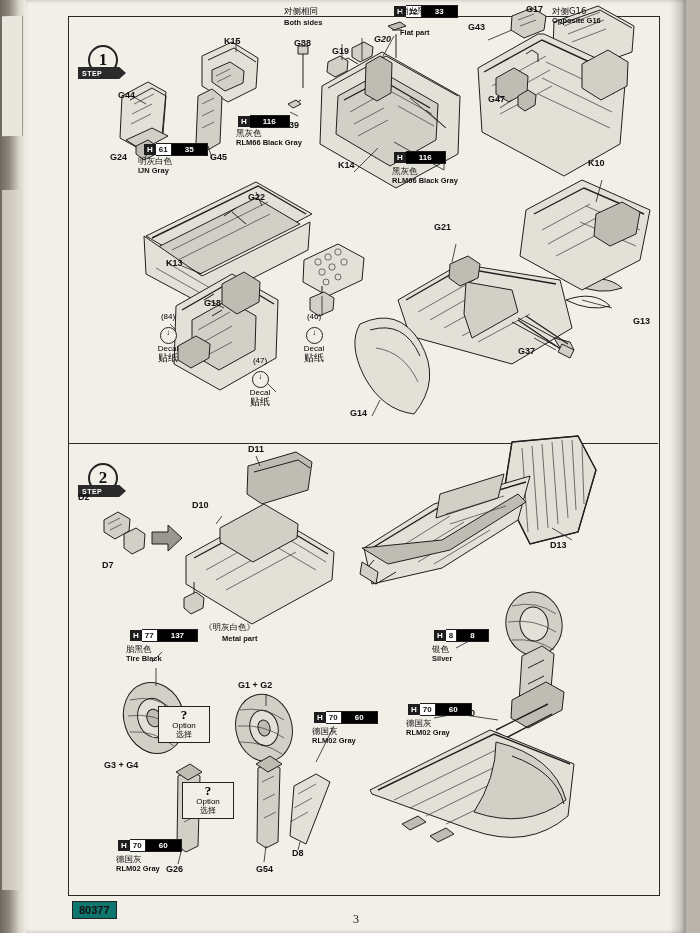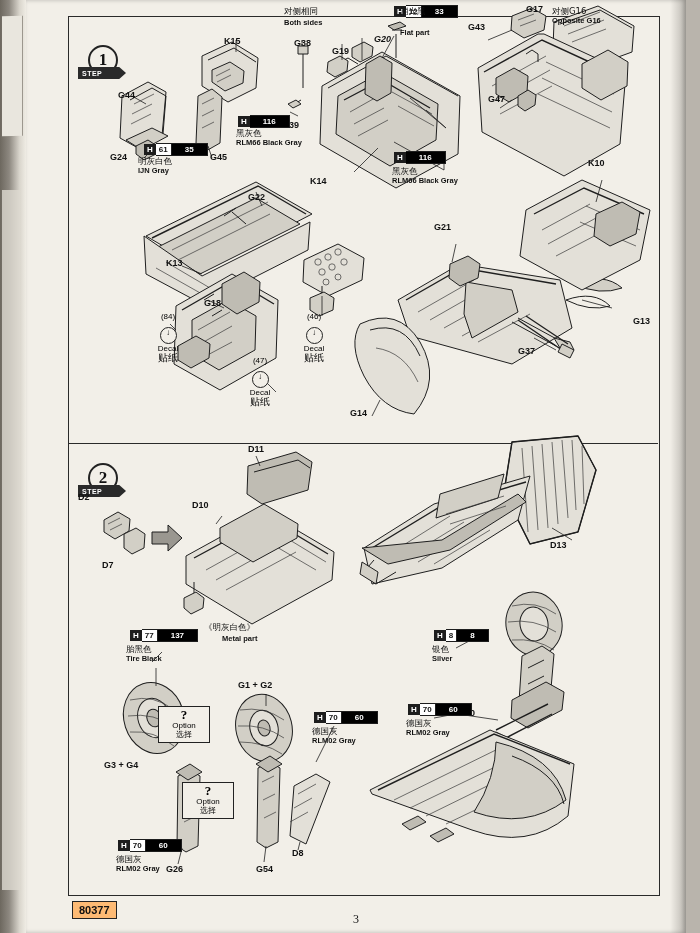--- a/index.html
+++ b/index.html
@@ -105,21 +105,21 @@
     width:15px;height:15px;line-height:14px;font:bold 8px "Liberation Sans",sans-serif;
     background:#f2efe8;
   }
   .decal .d1{font:8px "Liberation Sans",sans-serif;line-height:9px;}
   .decal .d2{font-family:"DejaVu Sans",sans-serif;font-size:10px;line-height:9px;}
 
   
   #partno{
     position:absolute;left:46px;bottom:14px;
     border:1.4px solid #222;padding:2px 6px;
-    font:bold 11px "Liberation Sans",sans-serif;color:#111;background:#fdba74;
+    font:bold 11px "Liberation Sans",sans-serif;color:#111;background:#0f766e;
   }
   #pageno{
     position:absolute;left:0;right:0;bottom:6px;text-align:center;
     font:12px "Liberation Serif",serif;color:#111;
   }
 
   
   svg.art{position:absolute;left:0;top:0;width:660px;height:933px;pointer-events:none;}
   .ln{fill:none;stroke:#1f1f1f;stroke-width:1;}
   .ln2{fill:none;stroke:#1f1f1f;stroke-width:1.4;}
@@ -414,21 +414,21 @@
   </div>
 
   <div class="plabel" style="left:198px;top:36px;">K15</div>
   <div class="plabel" style="left:92px;top:90px;">G44</div>
   <div class="plabel" style="left:84px;top:152px;">G24</div>
   <div class="plabel" style="left:184px;top:152px;">G45</div>
   <div class="plabel" style="left:268px;top:38px;">G38</div>
   <div class="plabel" style="left:256px;top:120px;">G39</div>
   <div class="plabel" style="left:306px;top:46px;">G19</div>
   <div class="plabel" style="left:348px;top:34px;font-style:italic;">G20</div>
-  <div class="plabel" style="left:284px;top:160px;margin-top:16px;">K14</div>
+  <div class="plabel" style="left:312px;top:160px;">K14</div>
   <div class="plabel" style="left:442px;top:22px;">G43</div>
   <div class="plabel" style="left:500px;top:4px;">G17</div>
   <div class="plabel" style="left:462px;top:94px;">G47</div>
   <div class="plabel" style="left:222px;top:192px;">G22</div>
   <div class="plabel" style="left:140px;top:258px;">K13</div>
   <div class="plabel" style="left:178px;top:298px;">G18</div>
   <div class="plabel" style="left:408px;top:222px;">G21</div>
   <div class="plabel" style="left:562px;top:158px;">K10</div>
   <div class="plabel" style="left:572px;top:316px;margin-left:35px;">G13</div>
   <div class="plabel" style="left:492px;top:346px;">G37</div>

